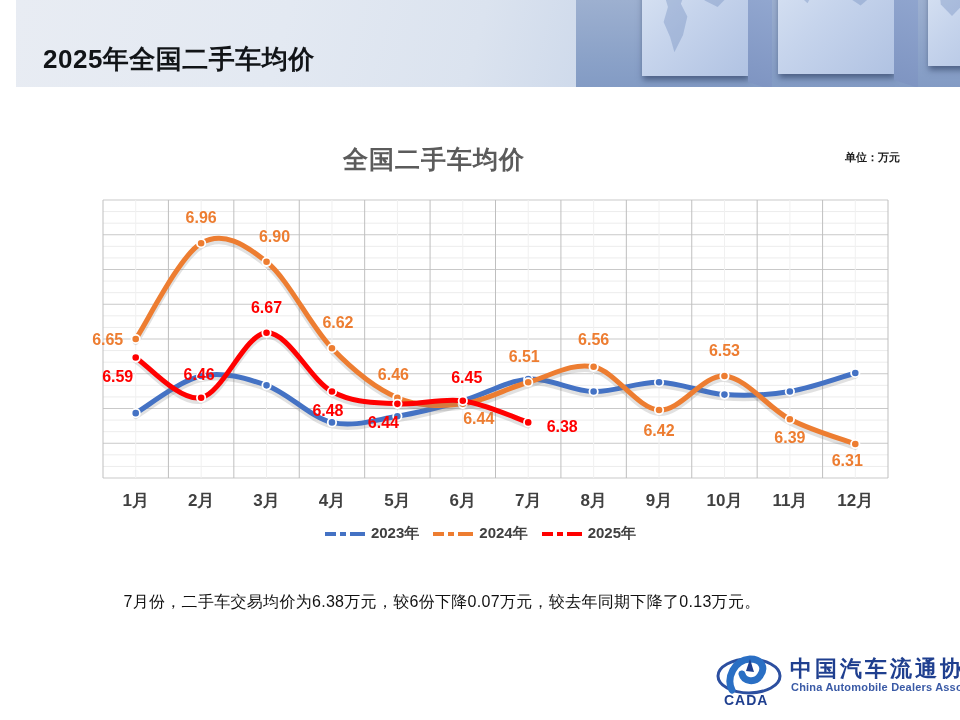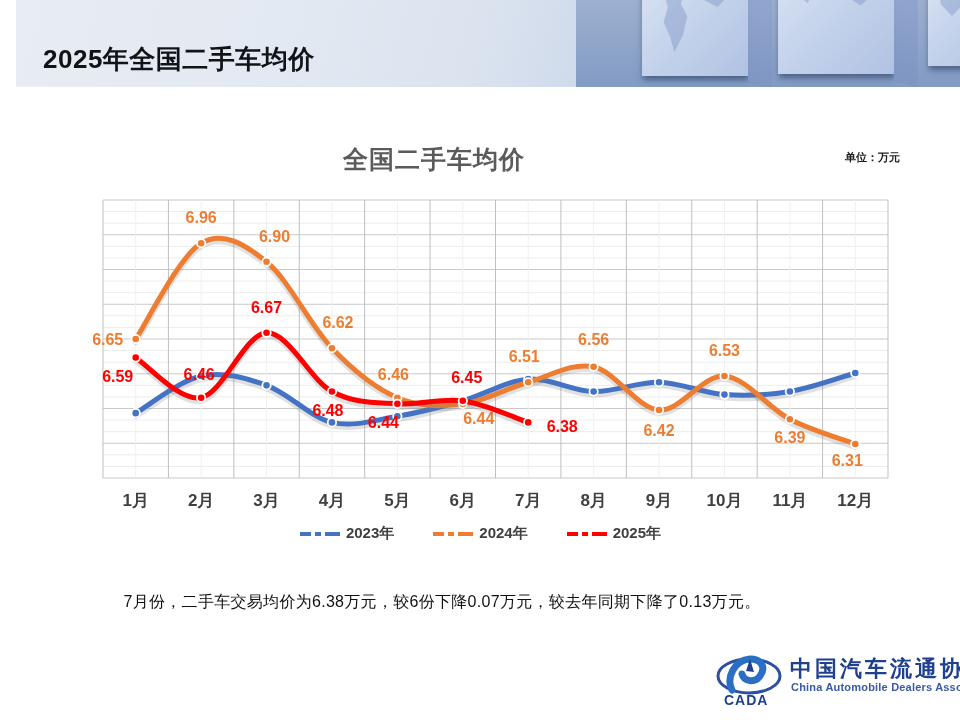--- a/index.html
+++ b/index.html
@@ -56,21 +56,21 @@
   }
   .unit-note {
     position:absolute; right:60px; top:150px;
     font-size:11px; font-weight:bold; color:#1b1b1b; white-space:nowrap;
   }
   #chart-svg { position:absolute; left:0; top:180px; }
 
   
   .legend {
     position:absolute; left:0; top:524px; width:960px;
-    display:flex; justify-content:center; align-items:center; gap:38px;
+    display:flex; justify-content:center; align-items:center; gap:13px;
   }
   .legend-item { display:flex; align-items:center; gap:5px; }
   .legend-label { font-size:15px; font-weight:bold; color:#404040; }
 
   
   .caption {
     position:absolute; left:0; top:592px; width:884px;
     text-align:center; font-size:16px; color:#111; letter-spacing:.3px;
   }
 

